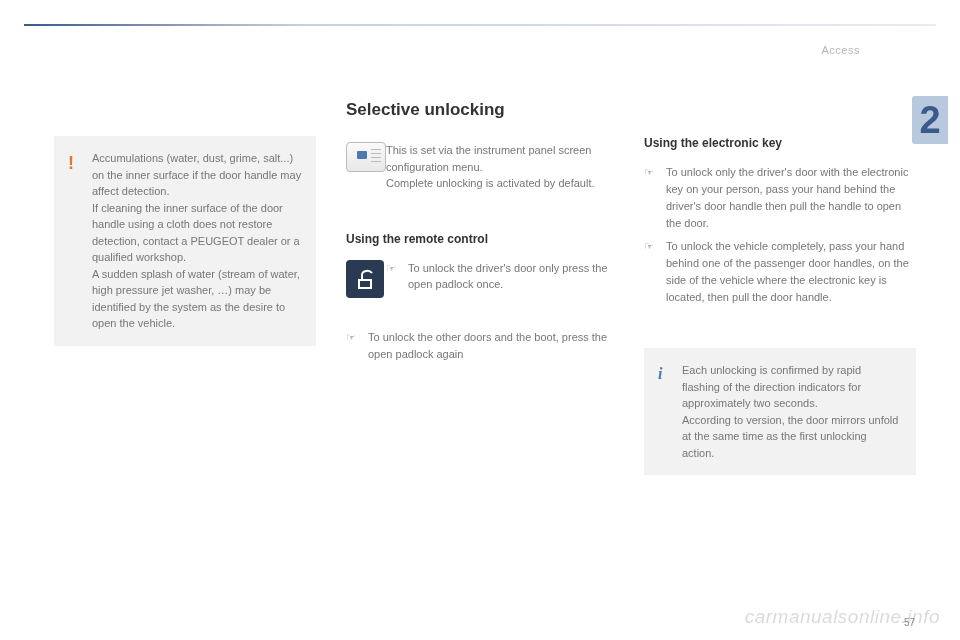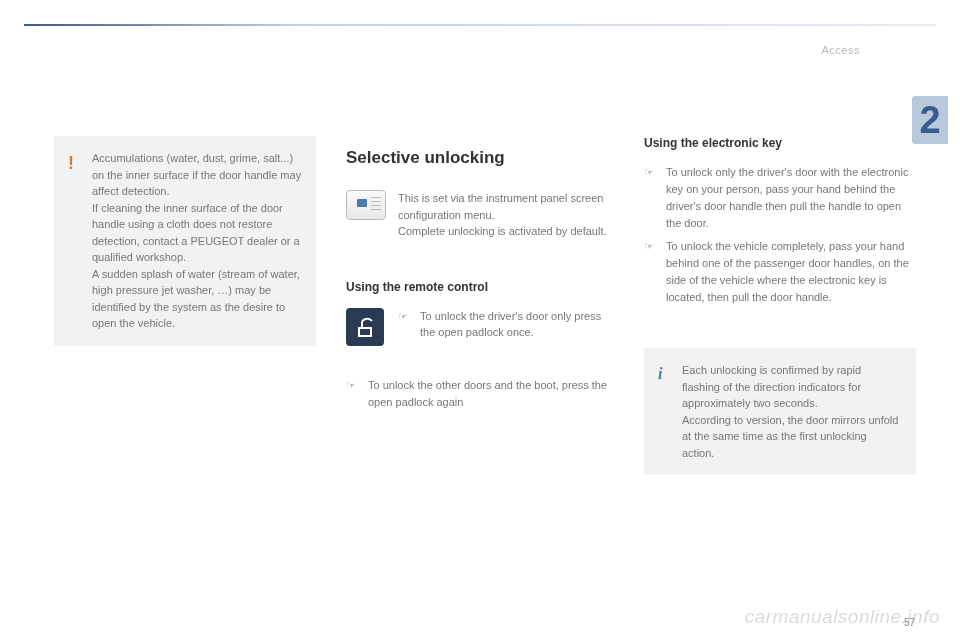--- a/index.html
+++ b/index.html
@@ -89,31 +89,29 @@
       font-size: 16px;
       font-weight: bold;
       font-family: 'Times New Roman', serif;
       font-style: italic;
     }
     h2.main-title {
       font-size: 17px;
       font-weight: bold;
       color: #333;
       margin-bottom: 22px;
-      margin-top: 48px;
     }
     h3.sub-title {
       font-size: 12px;
       font-weight: bold;
       color: #333;
       margin-bottom: 14px;
     }
     .icon-row {
       display: flex;
-      gap: 12px;
       margin-bottom: 16px;
     }
     .icon-row .icon {
       flex: 0 0 40px;
       height: 36px;
     }
     .icon-row .text {
       flex: 1;
       font-size: 11px;
       color: #777;

